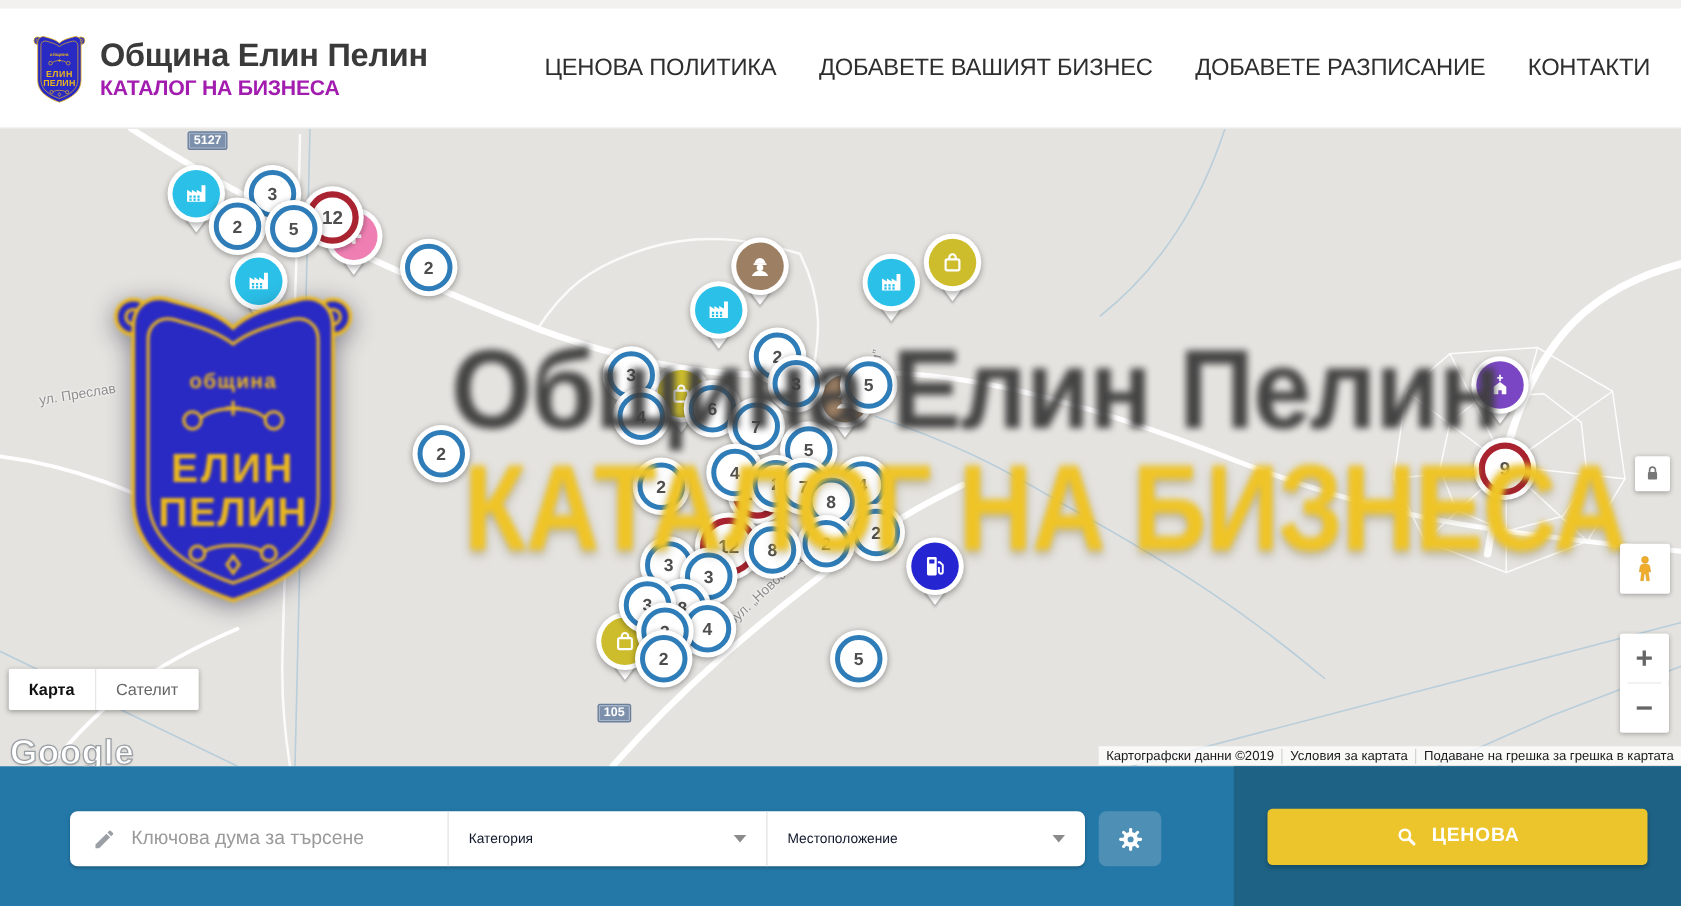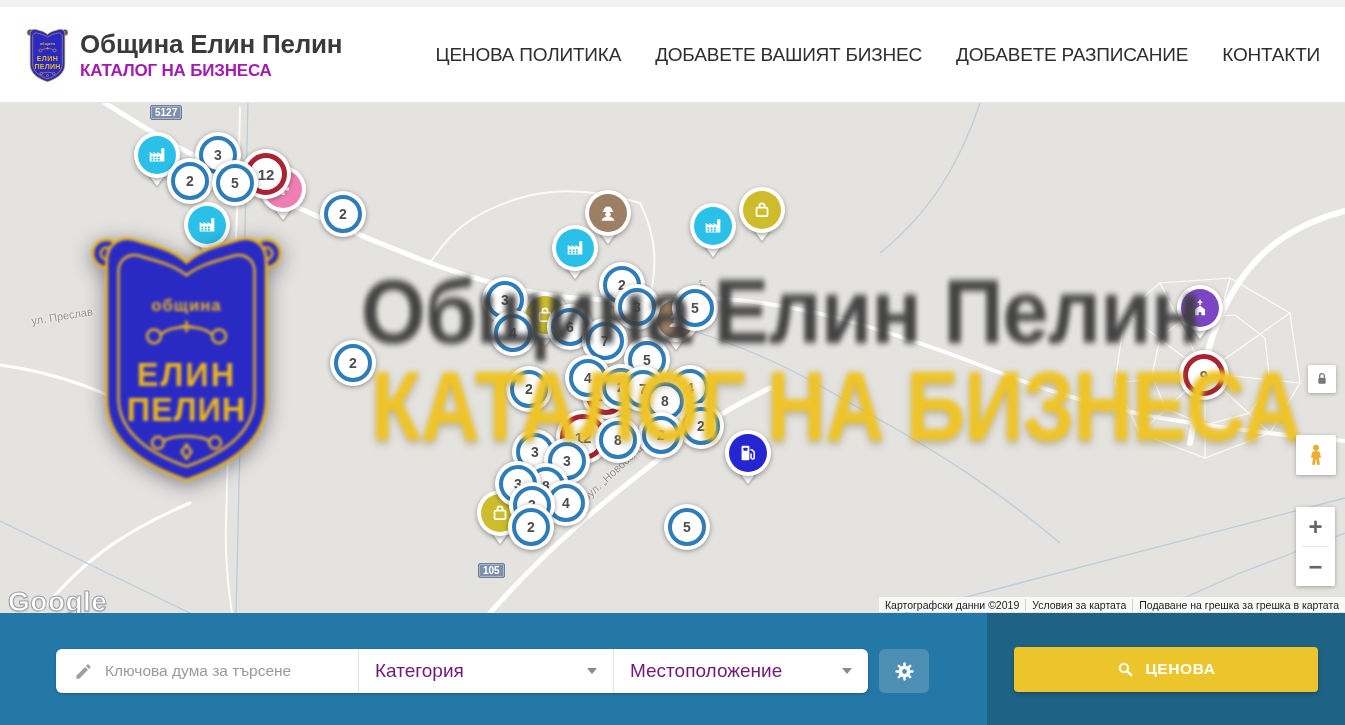--- a/index.html
+++ b/index.html
@@ -57,21 +57,21 @@
 
   
   .searchbar { position:relative; width:1345px; height:112px; background:#2478a8; }
   .sb-right { position:absolute; right:0; top:0; width:358px; height:112px; background:#1e6386; display:flex; align-items:center; justify-content:center; }
   .search-box { position:absolute; left:56px; top:36px; width:812px; height:44px; background:#fff; border-radius:6px; display:flex; align-items:stretch; box-shadow:0 1px 3px rgba(0,0,0,.25); }
   .sb-section { display:flex; align-items:center; }
   .sb-keyword { width:302px; padding-left:18px; gap:12px; }
   .sb-keyword input { border:none; outline:none; flex:1; font-family:inherit; font-size:15.5px; color:#444; min-width:0; }
   .sb-keyword input::placeholder { color:#9a9a9a; }
   .sb-select { width:255px; border-left:1px solid #e2e2e2; padding:0 16px; justify-content:space-between; cursor:pointer; }
-  .sb-select .sel-val { font-size:19px; color:#701a75; }
+  .sb-select .sel-val { font-size:11px; color:#0f172a; }
   .caret { width:0; height:0; border-left:5px solid transparent; border-right:5px solid transparent; border-top:6px solid #8a8a8a; }
   .gear-btn { position:absolute; left:879px; top:36px; width:50px; height:44px; background:#4d8fb5; border:none; border-radius:6px; display:flex; align-items:center; justify-content:center; cursor:pointer; }
   .go-btn { width:304px; height:45px; background:#ecc52c; border:none; border-radius:4px; display:flex; align-items:center; justify-content:center; gap:10px; color:#fff; font-family:inherit; font-size:15.5px; font-weight:700; letter-spacing:.6px; cursor:pointer; box-shadow:0 2px 4px rgba(0,0,0,.25); }
 </style>
 </head>
 <body>
 
 <svg style="position:absolute;width:0;height:0" aria-hidden="true">
   <symbol id="crest" viewBox="0 0 210 286">
     <circle cx="24" cy="38" r="14" fill="#2929c4" stroke="#e9b61f" stroke-width="3"></circle>
@@ -428,20 +428,24 @@
       </div>
 
     <div class="watermark">
       <svg class="wm-crest" viewBox="0 0 210 286">
           <use href="#crest"></use>
         </svg>
       <div class="wm-line1">Община Елин Пелин</div>
       <div class="wm-line2">КАТАЛОГ НА БИЗНЕСА</div>
     </div>
 
+    <div class="maptype">
+      <button class="mt-map">Карта</button>
+      <button class="mt-sat">Сателит</button>
+    </div>
 
     <div class="google-logo">Google</div>
 
     <div class="attribution">
       <span>Картографски данни ©2019</span>
       <span>Условия за картата</span>
       <span>Подаване на грешка за грешка в картата</span>
     </div>
 
     <button class="lock-btn">

